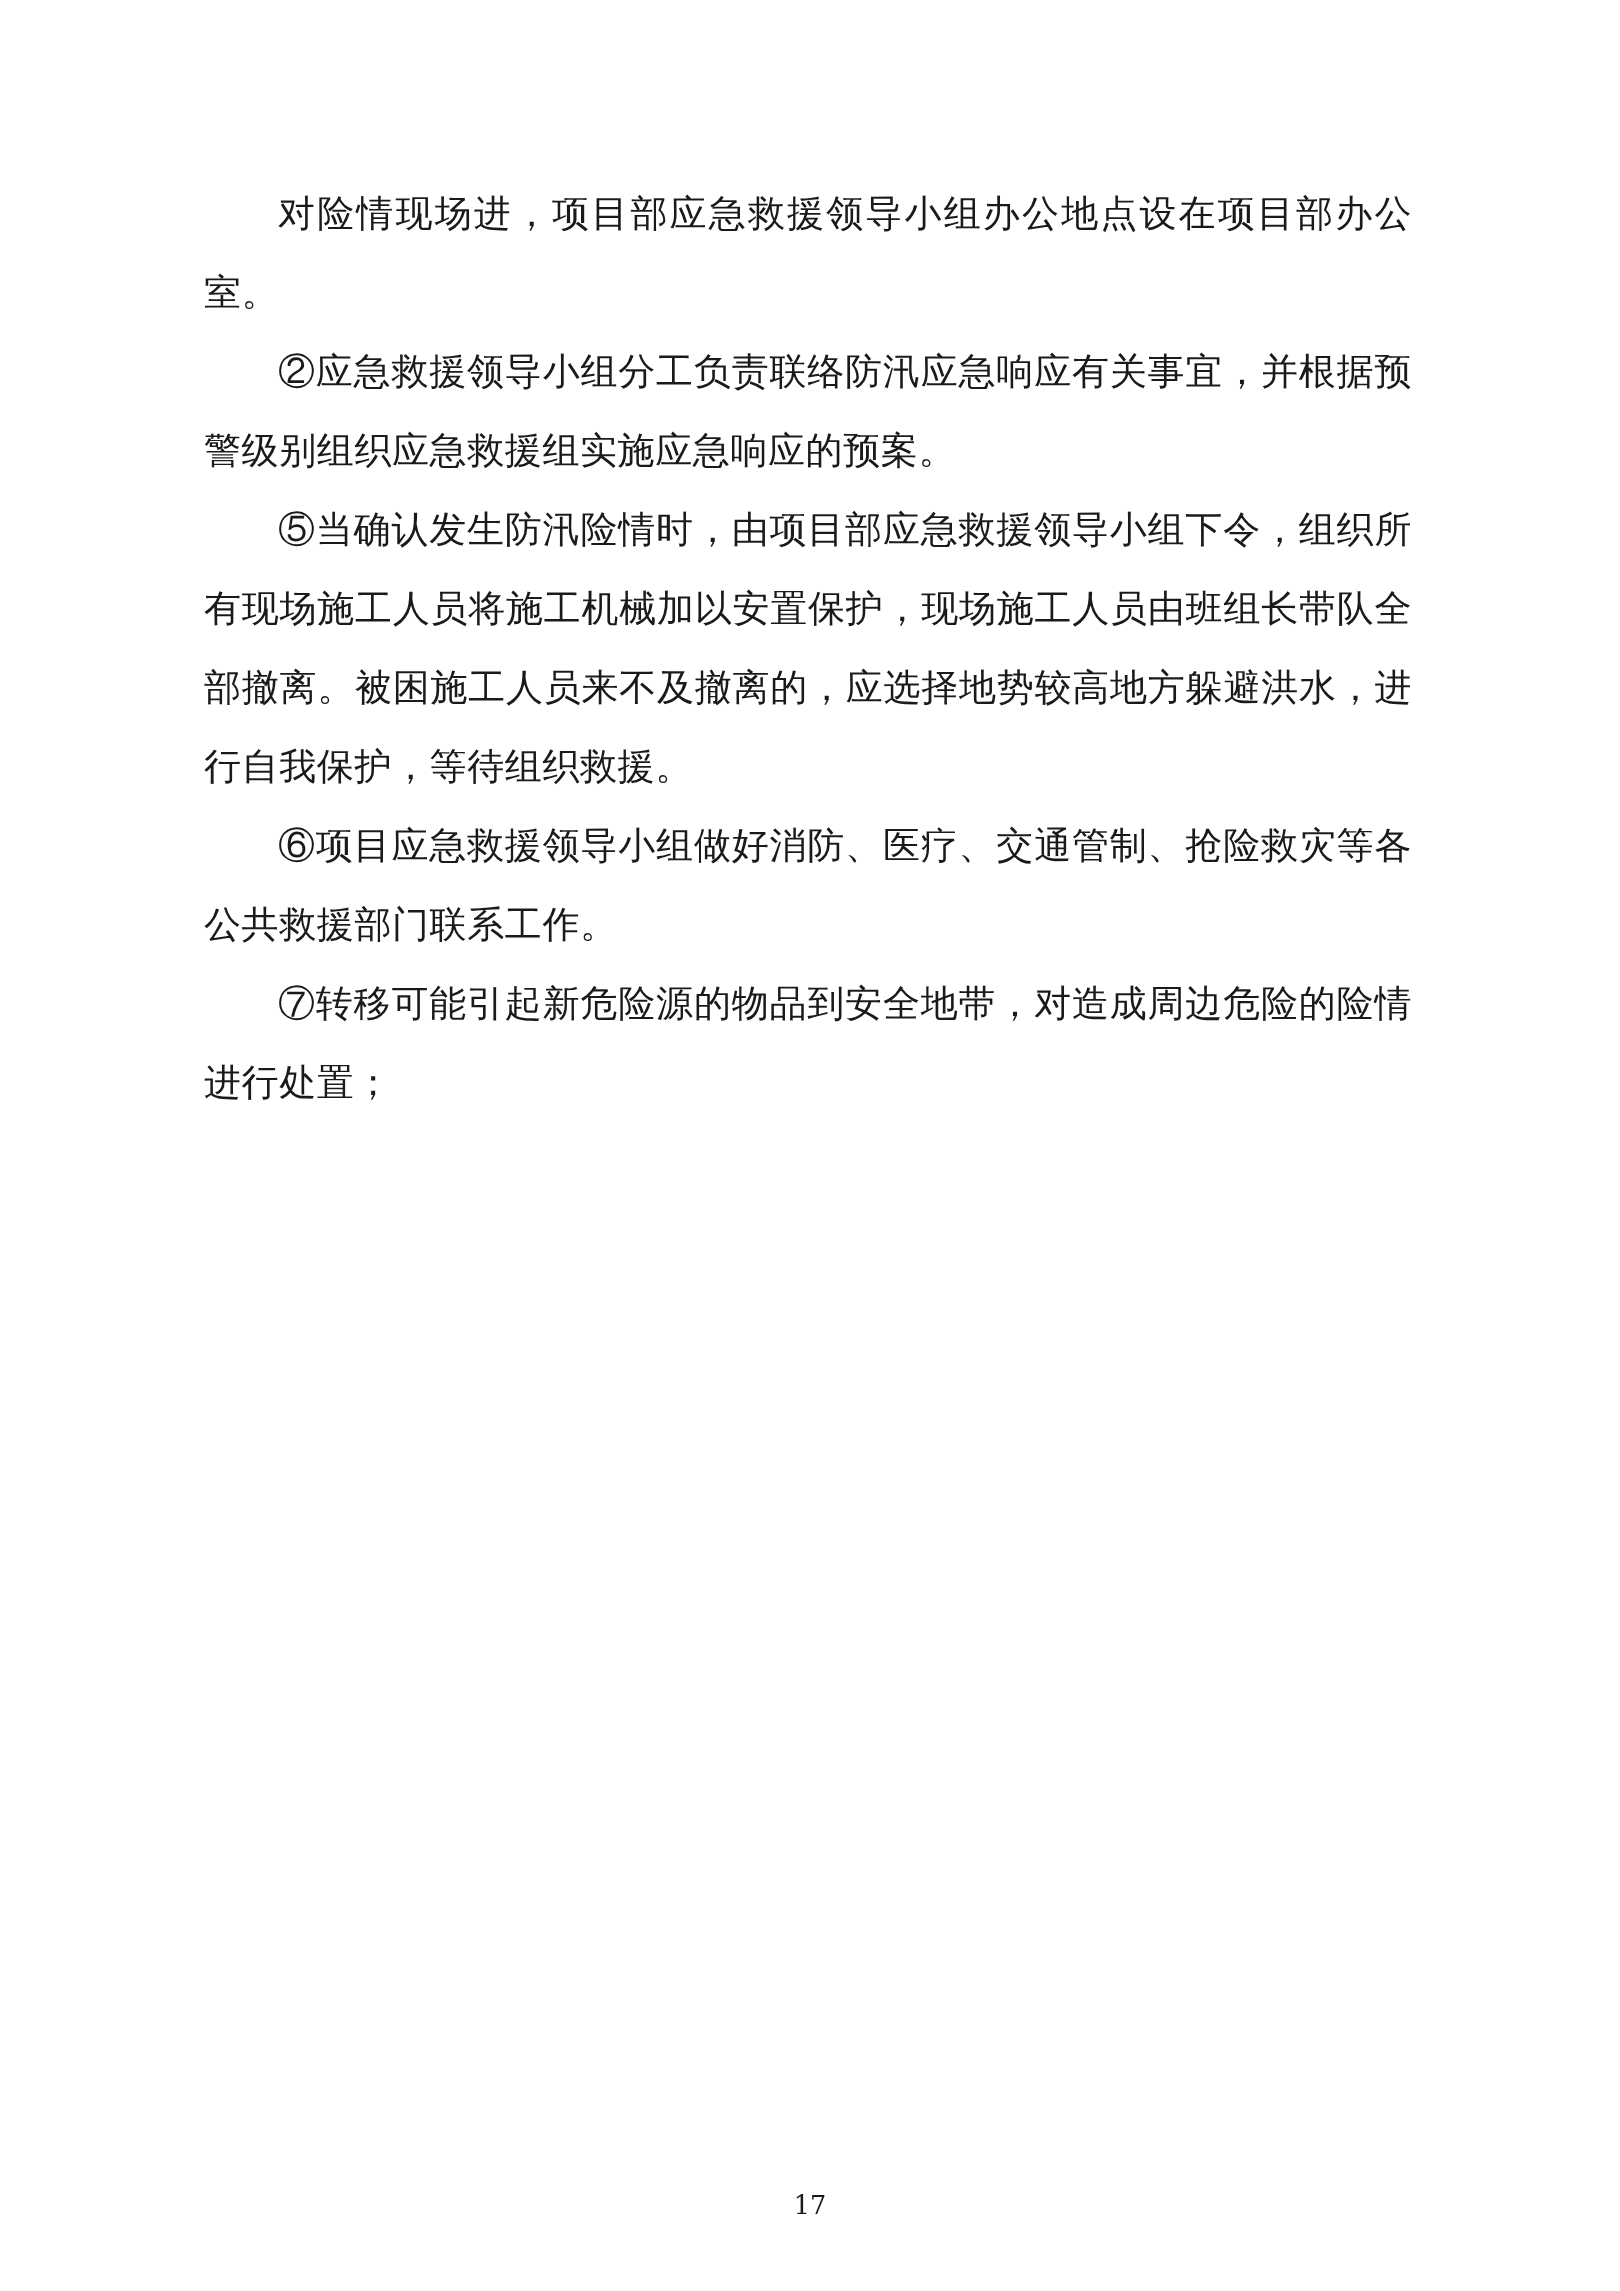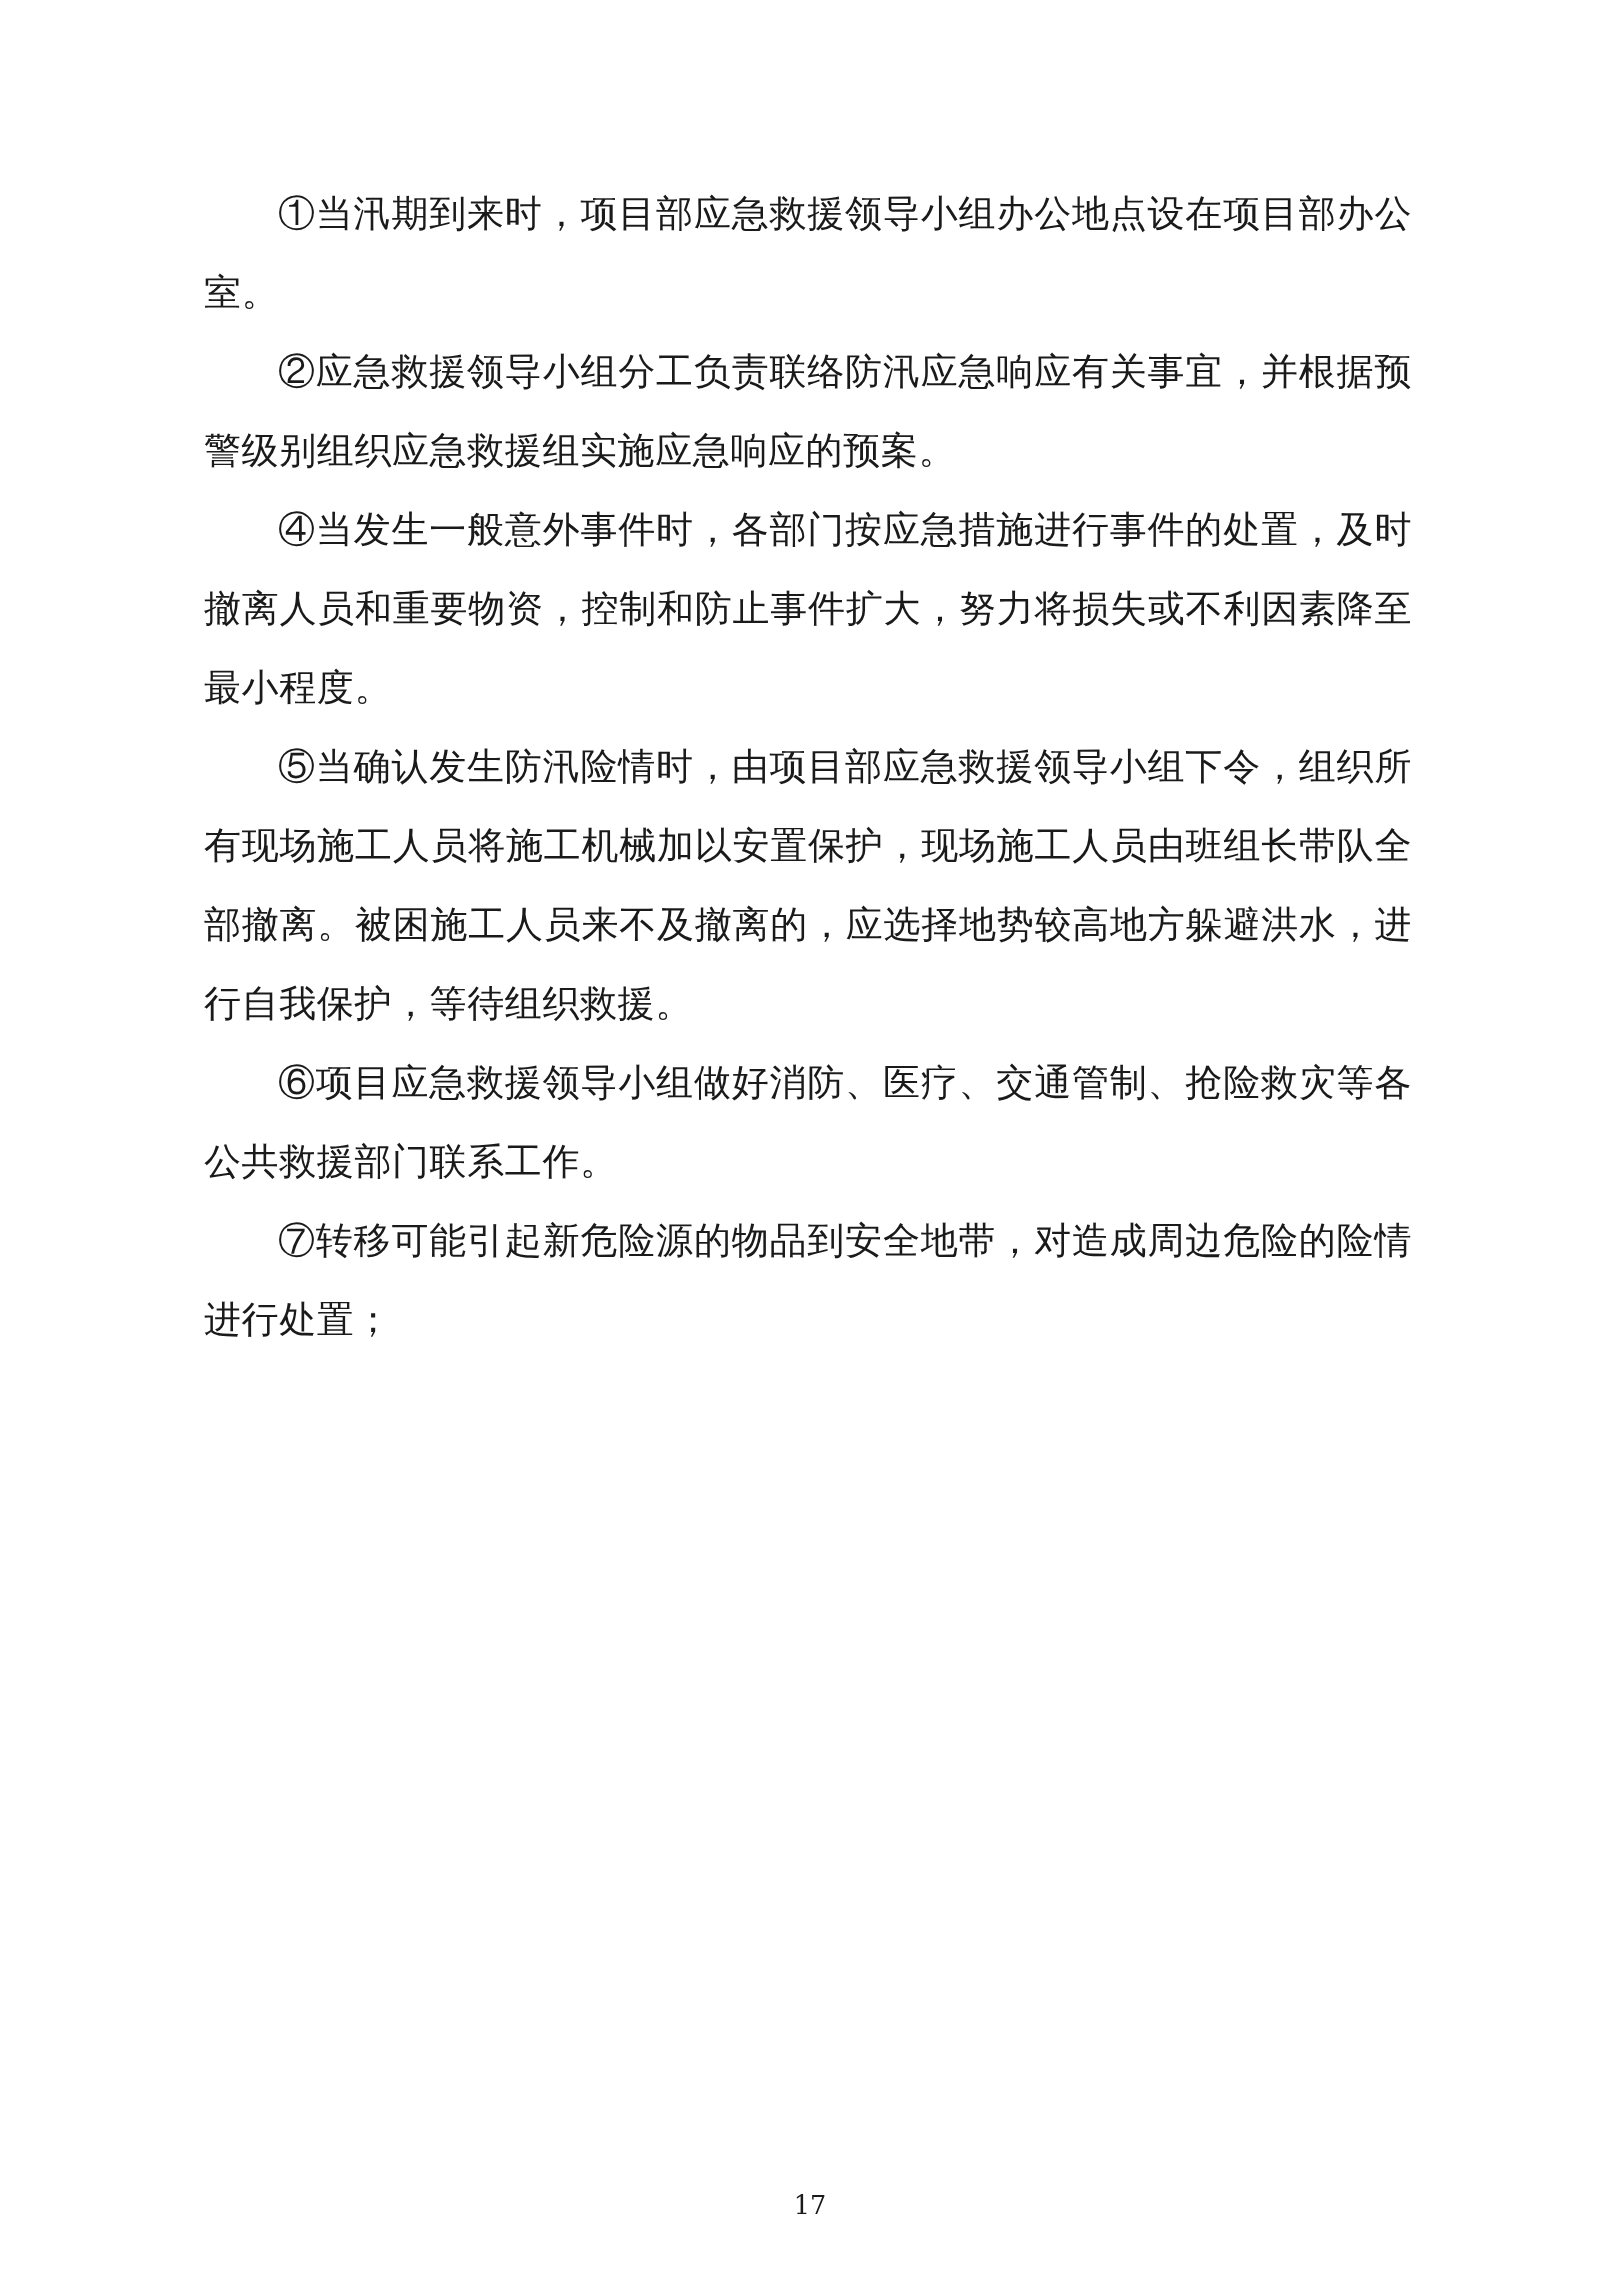--- a/index.html
+++ b/index.html
@@ -43,22 +43,21 @@
     font-family: "DejaVu Serif", "Liberation Serif", serif;
     color: #1a1a1a;
     margin-top: 42px;
   }
 </style>
 </head>
 <body>
 
 <div class="page">
   <div class="content">
-    <p class="para">①当汛期到来时，项目部应急救援领导小组办公地点设在项目部办公室。</p>
+    <p class="para">对险情现场进，项目部应急救援领导小组办公地点设在项目部办公室。</p>
     <p class="para">②应急救援领导小组分工负责联络防汛应急响应有关事宜，并根据预警级别组织应急救援组实施应急响应的预案。</p>
-    <p class="para">④当发生一般意外事件时，各部门按应急措施进行事件的处置，及时撤离人员和重要物资，控制和防止事件扩大，努力将损失或不利因素降至最小程度。</p>
     <p class="para">⑤当确认发生防汛险情时，由项目部应急救援领导小组下令，组织所有现场施工人员将施工机械加以安置保护，现场施工人员由班组长带队全部撤离。被困施工人员来不及撤离的，应选择地势较高地方躲避洪水，进行自我保护，等待组织救援。</p>
     <p class="para">⑥项目应急救援领导小组做好消防、医疗、交通管制、抢险救灾等各公共救援部门联系工作。</p>
     <p class="para">⑦转移可能引起新危险源的物品到安全地带，对造成周边危险的险情进行处置；</p>
   </div>
   <div class="footer">17</div>
 </div>
 
 
 </body></html>

